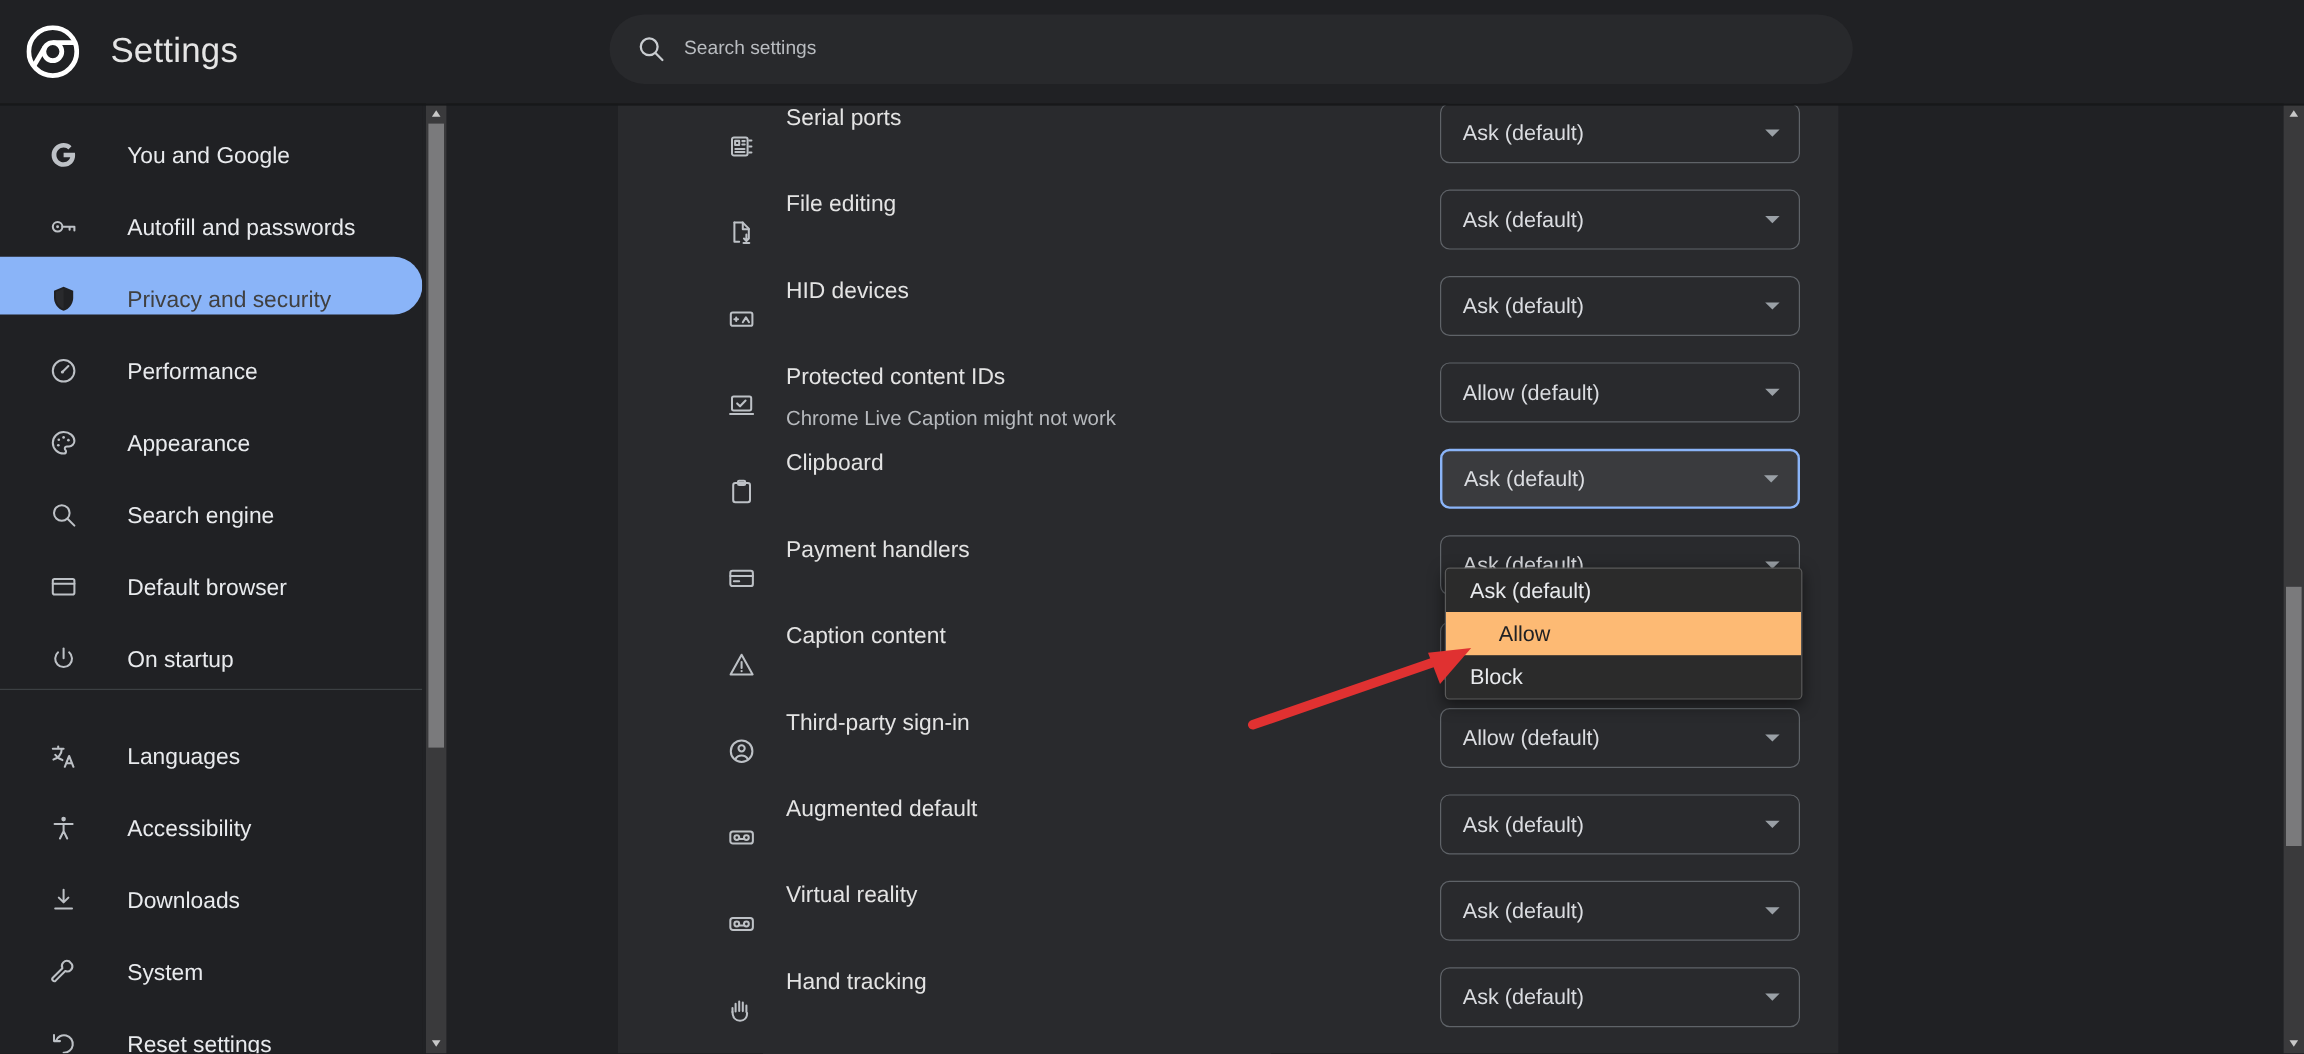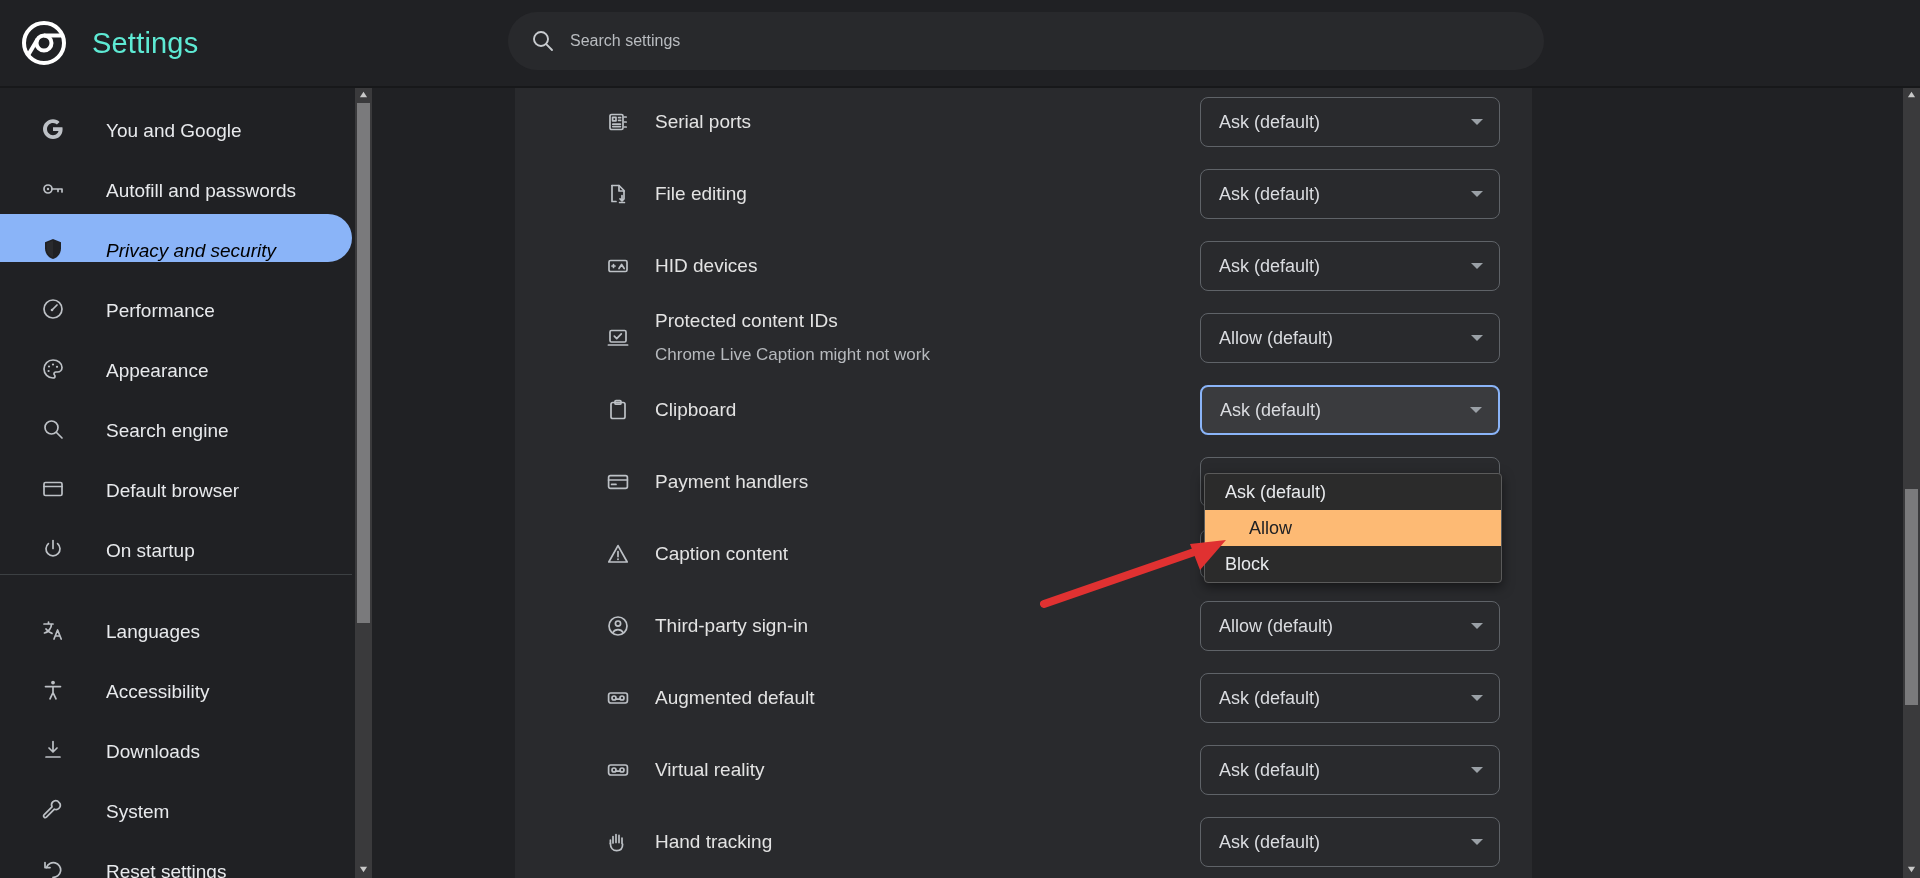--- a/index.html
+++ b/index.html
@@ -14,21 +14,21 @@
   
   #topbar {
     position: absolute; left: 0; top: 0; width: 1920px; height: 86px;
     background: #202124;
     display: flex; align-items: center;
     z-index: 30;
   }
   #chrome-logo { margin-left: 22px; width: 44px; height: 44px; flex: 0 0 auto; }
   #app-title {
     margin-left: 26px;
-    font-size: 29px; color: #5eead4; font-weight: 400; letter-spacing: .2px;
+    font-size: 29px; color: #e5e5e5; font-weight: 400; letter-spacing: .2px;
     white-space: nowrap;
   }
   #search-wrap {
     position: absolute; left: 508px; top: 12px;
     width: 1036px; height: 58px;
     background: #28292c; border-radius: 30px;
     display: flex; align-items: center;
   }
   #search-icon { margin-left: 24px; width: 22px; height: 22px; flex: 0 0 auto; }
   #search-input {
@@ -56,21 +56,21 @@
   }
   .nav-item .nav-ico {
     width: 26px; height: 26px; flex: 0 0 auto;
     display: flex; align-items: center; justify-content: center;
   }
   .nav-item .nav-label {
     margin-left: 40px;
     font-size: 19px; color: #e8eaed; white-space: nowrap;
   }
   .nav-item.selected { background: #8ab4f8; }
-  .nav-item.selected .nav-label { color: #000000; font-style: italic; }
+  .nav-item.selected .nav-label { color: #404040; }
   .nav-item.selected .nav-ico svg { stroke: #202124; fill: none; }
   .nav-item.selected .nav-ico svg.filled { fill: #202124; stroke: none; }
   .nav-ico svg { stroke: #bdc1c6; fill: none; stroke-width: 1.7; }
   .nav-ico svg.filled { fill: #bdc1c6; stroke: none; }
   #nav-list { padding-top: 8px; }
   .nav-divider {
     height: 1px; background: #3c4043;
     margin: 10px 0 20px 0; width: 352px;
   }
 
@@ -95,21 +95,21 @@
     width: 1551px; height: 792px;
     background: #202124; overflow: hidden;
   }
   #content-card {
     position: absolute; left: 163px; top: 0;
     width: 1017px; min-height: 800px;
     background: #292a2d;
   }
   .pref-row {
     position: relative;
-    display: flex; align-items: center;
+    display: flex; 
     height: 72px;
     padding-left: 90px; padding-right: 32px;
   }
   .pref-ico {
     position: absolute; left: 90px; top: 50%; transform: translateY(-50%);
     width: 26px; height: 26px;
     display: flex; align-items: center; justify-content: center;
   }
   .pref-ico svg { stroke: #bdc1c6; fill: none; stroke-width: 1.6; }
   .pref-text { margin-left: 50px; flex: 1 1 auto; }

